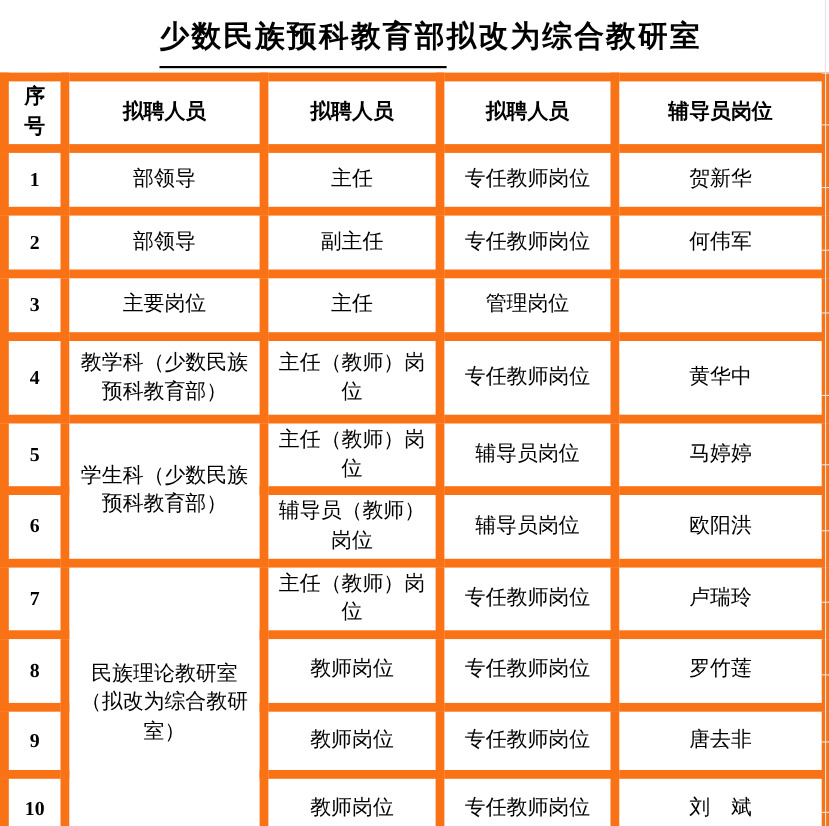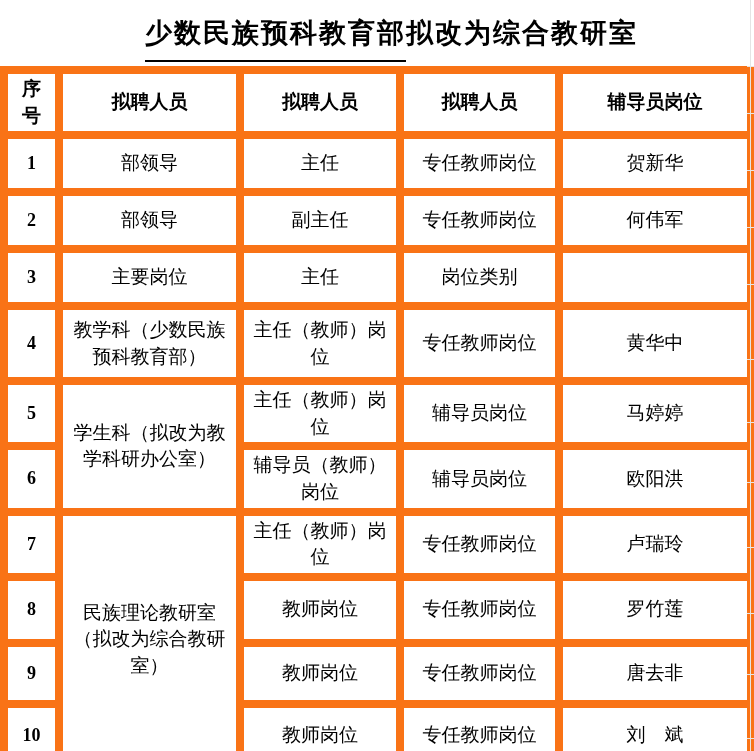--- a/index.html
+++ b/index.html
@@ -131,33 +131,33 @@
         <td class="cell-no">2</td>
         <td>部领导</td>
         <td>副主任</td>
         <td>专任教师岗位</td>
         <td>何伟军</td>
       </tr>
       <tr class="hr-3">
         <td class="cell-no">3</td>
         <td>主要岗位</td>
         <td>主任</td>
-        <td>岗位类别</td>
+        <td>管理岗位</td>
         <td></td>
       </tr>
       <tr class="hr-4">
         <td class="cell-no">4</td>
         <td>教学科（少数民族预科教育部）</td>
         <td>主任（教师）岗位</td>
         <td>专任教师岗位</td>
         <td>黄华中</td>
       </tr>
       <tr class="hr-5">
         <td class="cell-no">5</td>
-        <td rowspan="2">学生科（拟改为教学科研办公室）</td>
+        <td rowspan="2">学生科（少数民族预科教育部）</td>
         <td>主任（教师）岗位</td>
         <td>辅导员岗位</td>
         <td>马婷婷</td>
       </tr>
       <tr class="hr-6">
         <td class="cell-no">6</td>
         <td>辅导员（教师）岗位</td>
         <td>辅导员岗位</td>
         <td>欧阳洪</td>
       </tr>

